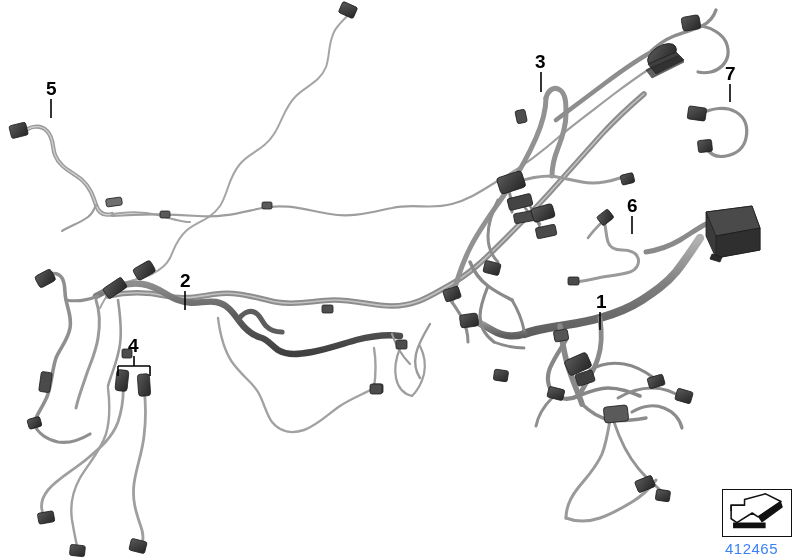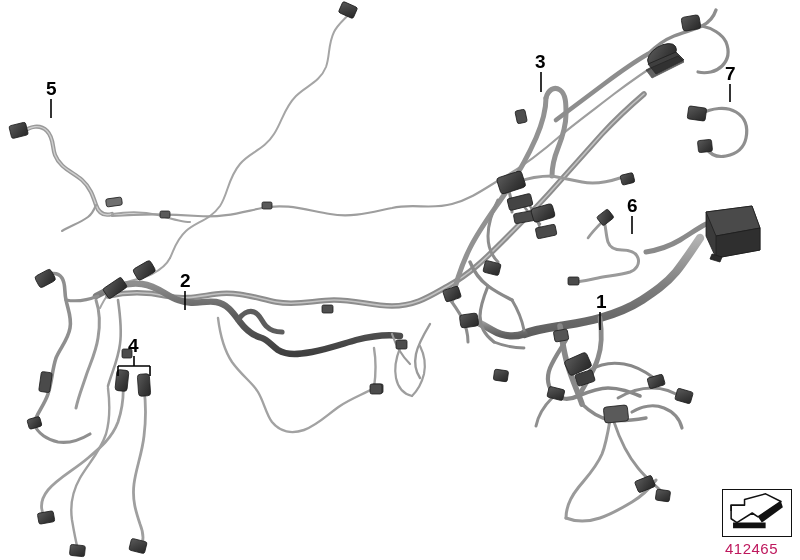--- a/index.html
+++ b/index.html
@@ -2,21 +2,21 @@
 <html><head>
 <meta charset="utf-8">
 <style>
   html,body{margin:0;padding:0;background:#ffffff;}
   body{width:800px;height:560px;position:relative;overflow:hidden;
        font-family:"Liberation Sans", sans-serif;}
   #stage{position:absolute;left:0;top:0;width:800px;height:560px;background:#fff;}
   svg.layer{position:absolute;left:0;top:0;width:800px;height:560px;}
   .callout{position:absolute;font-weight:bold;font-size:19px;color:#000;
            line-height:1;user-select:none;}
-  .partnum{position:absolute;font-size:15px;color:#be185d;letter-spacing:.5px;}
+  .partnum{position:absolute;font-size:15px;color:#3b82f6;letter-spacing:.5px;}
   .iconbox{position:absolute;border:1.5px solid #111;background:#fff;box-sizing:border-box;}
 </style>
 </head>
 <body>
 
 <div id="stage">
 
   <svg class="layer" viewBox="0 0 800 560" xmlns="http://www.w3.org/2000/svg">
     <defs>
       <linearGradient id="gDark" x1="0" y1="0" x2="0" y2="1">

